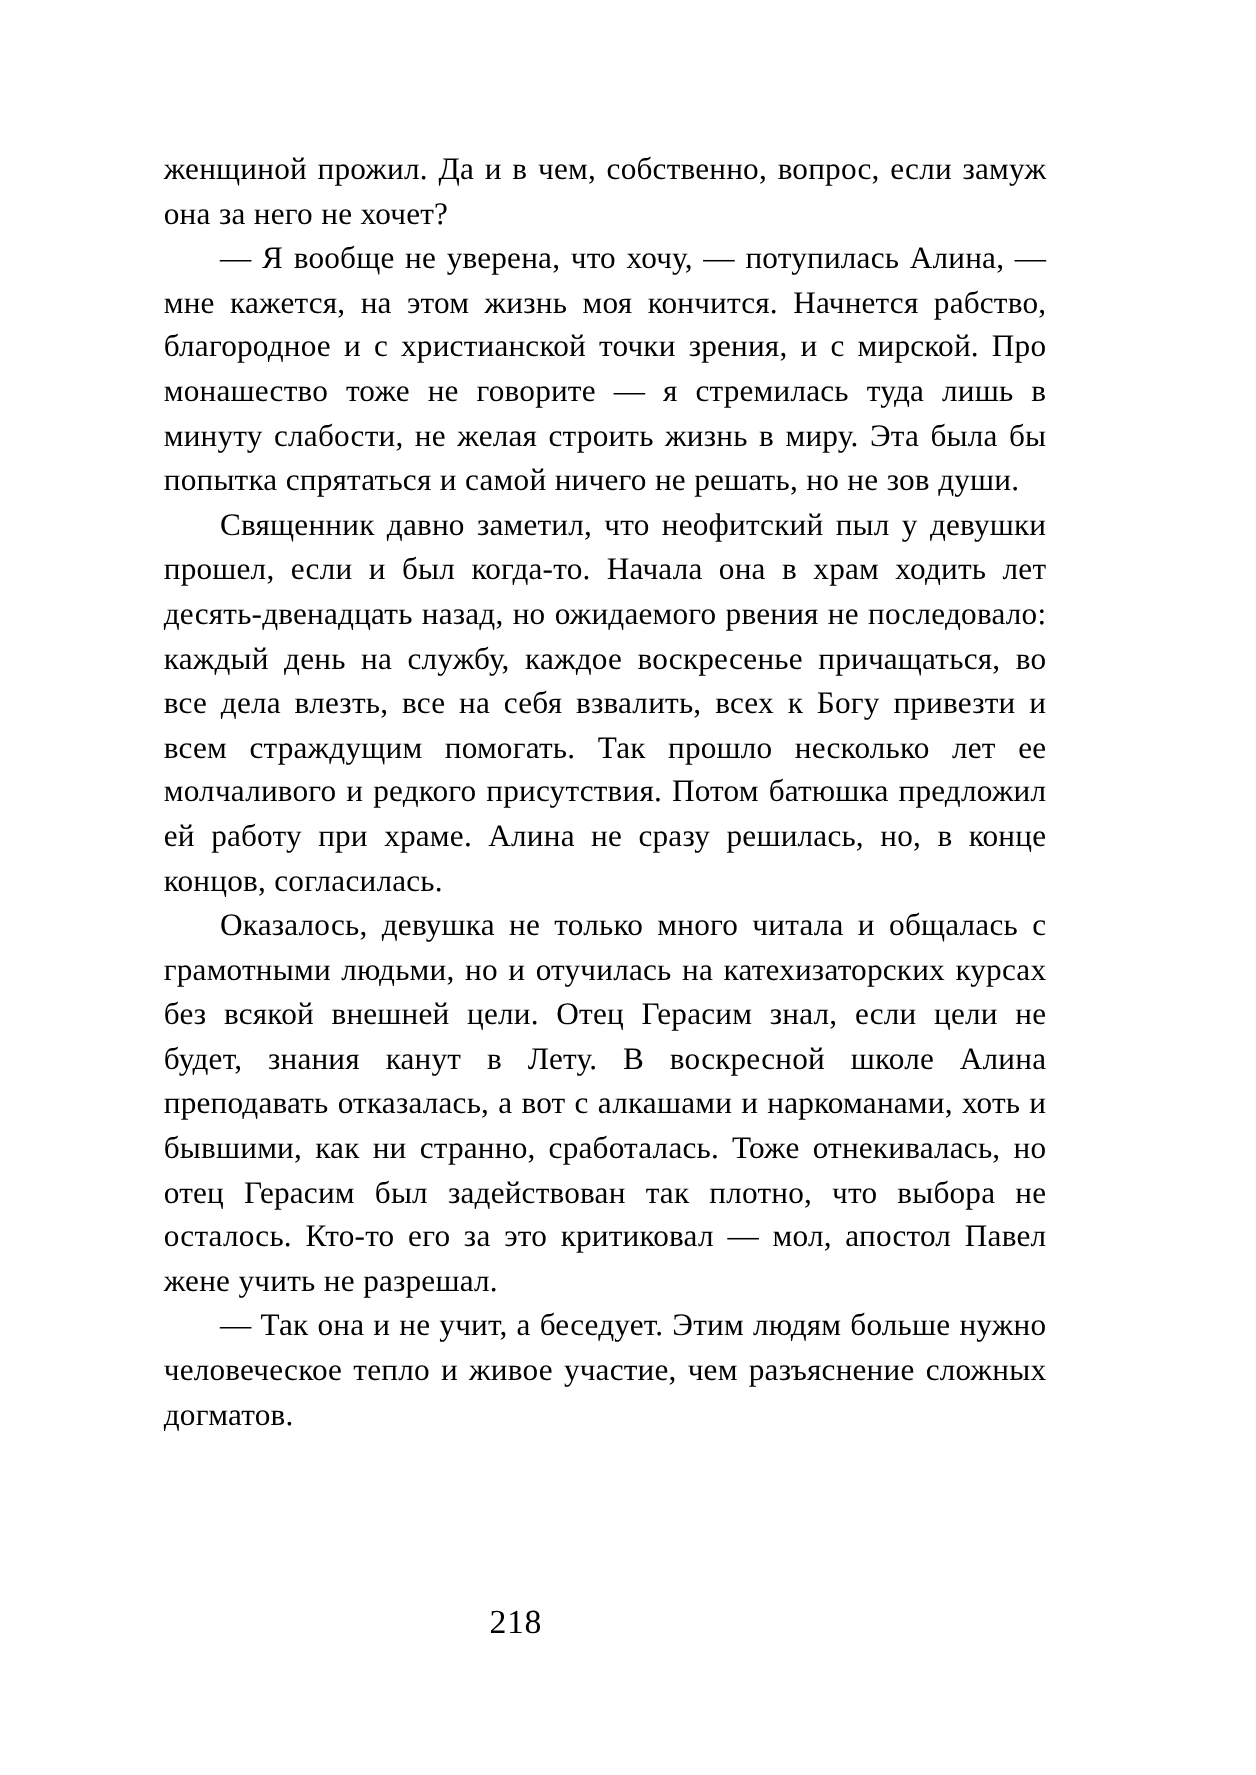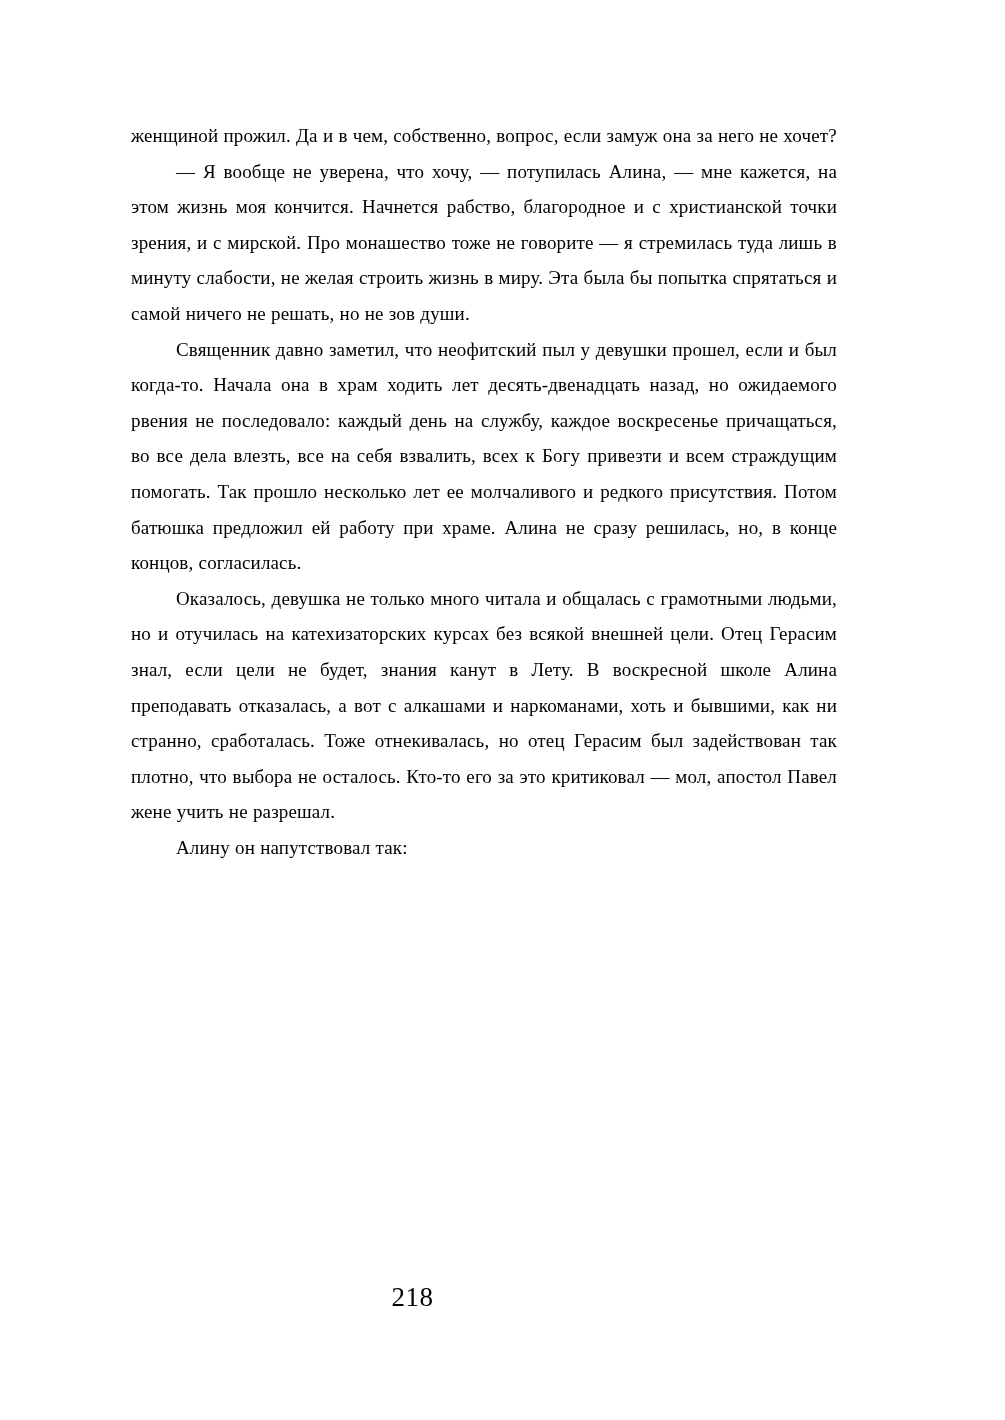--- a/index.html
+++ b/index.html
@@ -26,21 +26,21 @@
 
   .text-block {
     position: absolute;
     left: 131px;
     top: 118px;
     width: 706px;
   }
 
   .para {
     margin: 0;
-    font-size: 19px;
+    font-size: 25px;
     line-height: 35.6px;
     text-align: justify;
     text-justify: inter-word;
     letter-spacing: 0.15px;
     word-spacing: 0.3px;
     hyphens: manual;
     -webkit-hyphens: manual;
     text-indent: 45px;
   }
 
@@ -66,20 +66,20 @@
 
   <div class="text-block">
     <p class="para no-indent">женщиной прожил. Да и в чем, собственно, вопрос, если замуж она за него не хочет?</p>
 
     <p class="para">— Я вообще не уверена, что хочу, — потупилась Алина, — мне кажется, на этом жизнь моя кончится. Начнется рабство, благородное и с христианской точки зрения, и с мирской. Про монашество тоже не говорите — я стремилась туда лишь в минуту слабости, не желая строить жизнь в миру. Эта была бы попытка спрятаться и самой ничего не решать, но не зов души.</p>
 
     <p class="para">Священник давно заметил, что неофитский пыл у девушки прошел, если и был когда-то. Начала она в храм ходить лет десять-двенадцать назад, но ожидаемого рвения не последовало: каждый день на службу, каждое воскресенье причащаться, во все дела влезть, все на себя взвалить, всех к Богу привезти и всем страждущим помогать. Так прошло несколько лет ее молчаливого и редкого присутствия. Потом батюшка предложил ей работу при храме. Алина не сразу решилась, но, в конце концов, согласилась.</p>
 
     <p class="para">Оказалось, девушка не только много читала и общалась с грамотными людьми, но и отучилась на катехизаторских курсах без всякой внешней цели. Отец Герасим знал, если цели не будет, знания канут в Лету. В воскресной школе Алина преподавать отказалась, а вот с алкашами и наркоманами, хоть и бывшими, как ни странно, сработалась. Тоже отнекивалась, но отец Герасим был задействован так плотно, что выбора не осталось. Кто-то его за это критиковал — мол, апостол Павел жене учить не разрешал.</p>
 
+    <p class="para">— Так она и не учит, а беседует. Этим людям больше нужно человеческое тепло и живое участие, чем разъяснение сложных догматов.</p>
 
-    <p class="para">Алину он напутствовал так:</p>
 
   </div>
 
   <div class="page-number">218</div>
 
 </div>
 
 </body></html>

